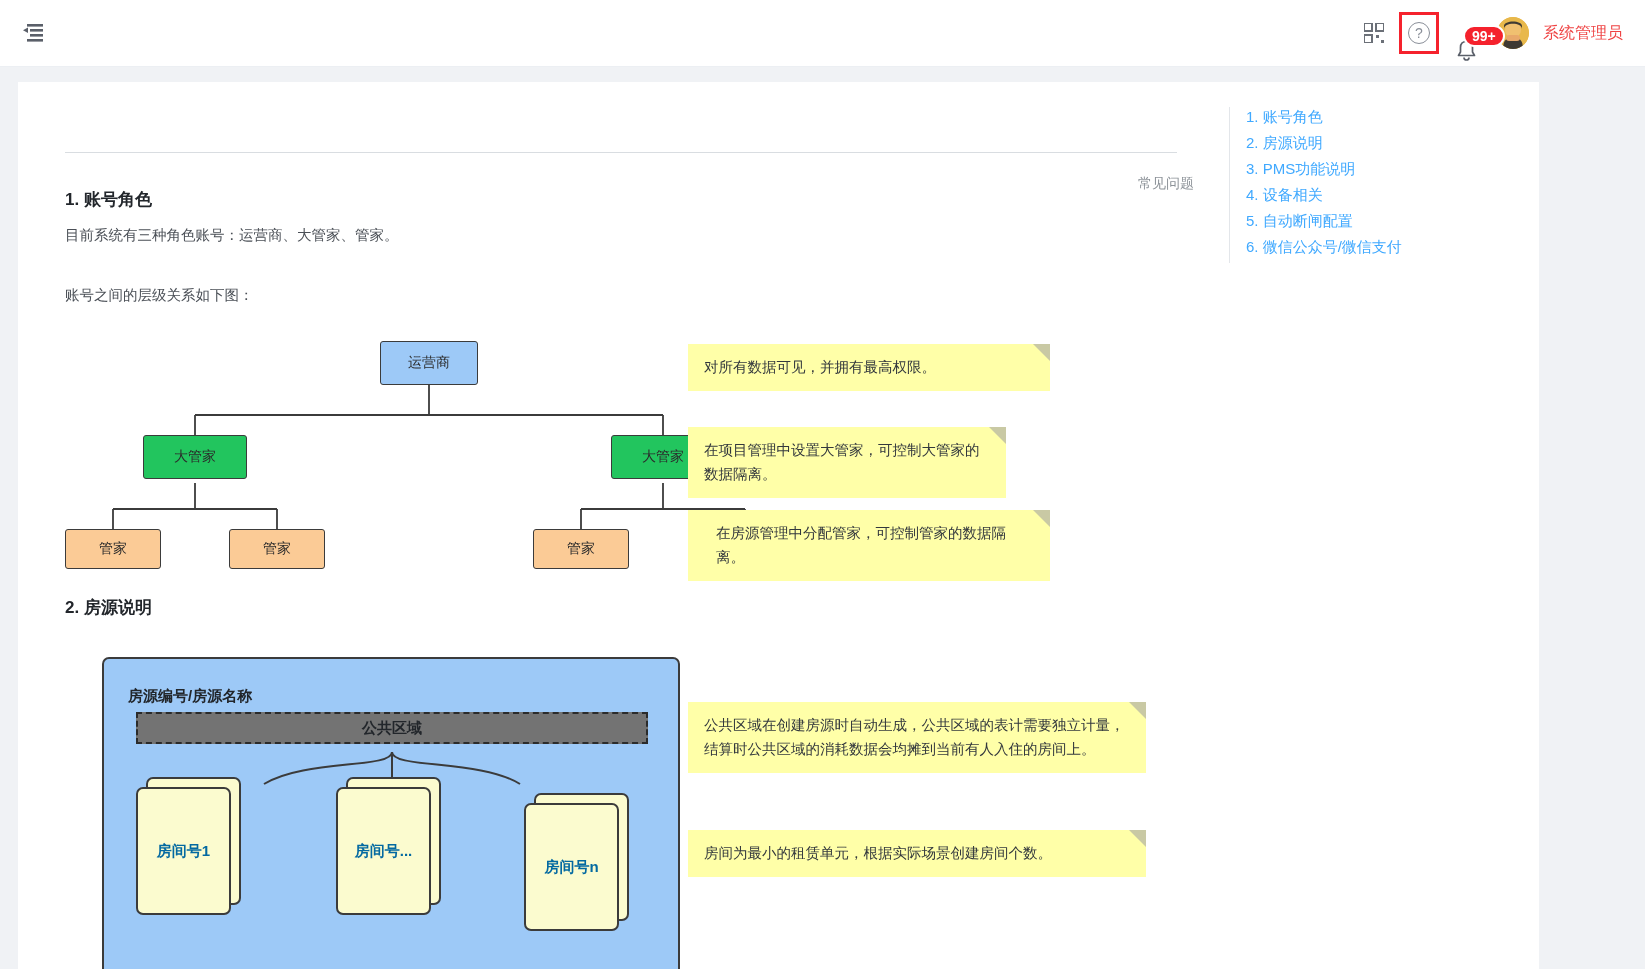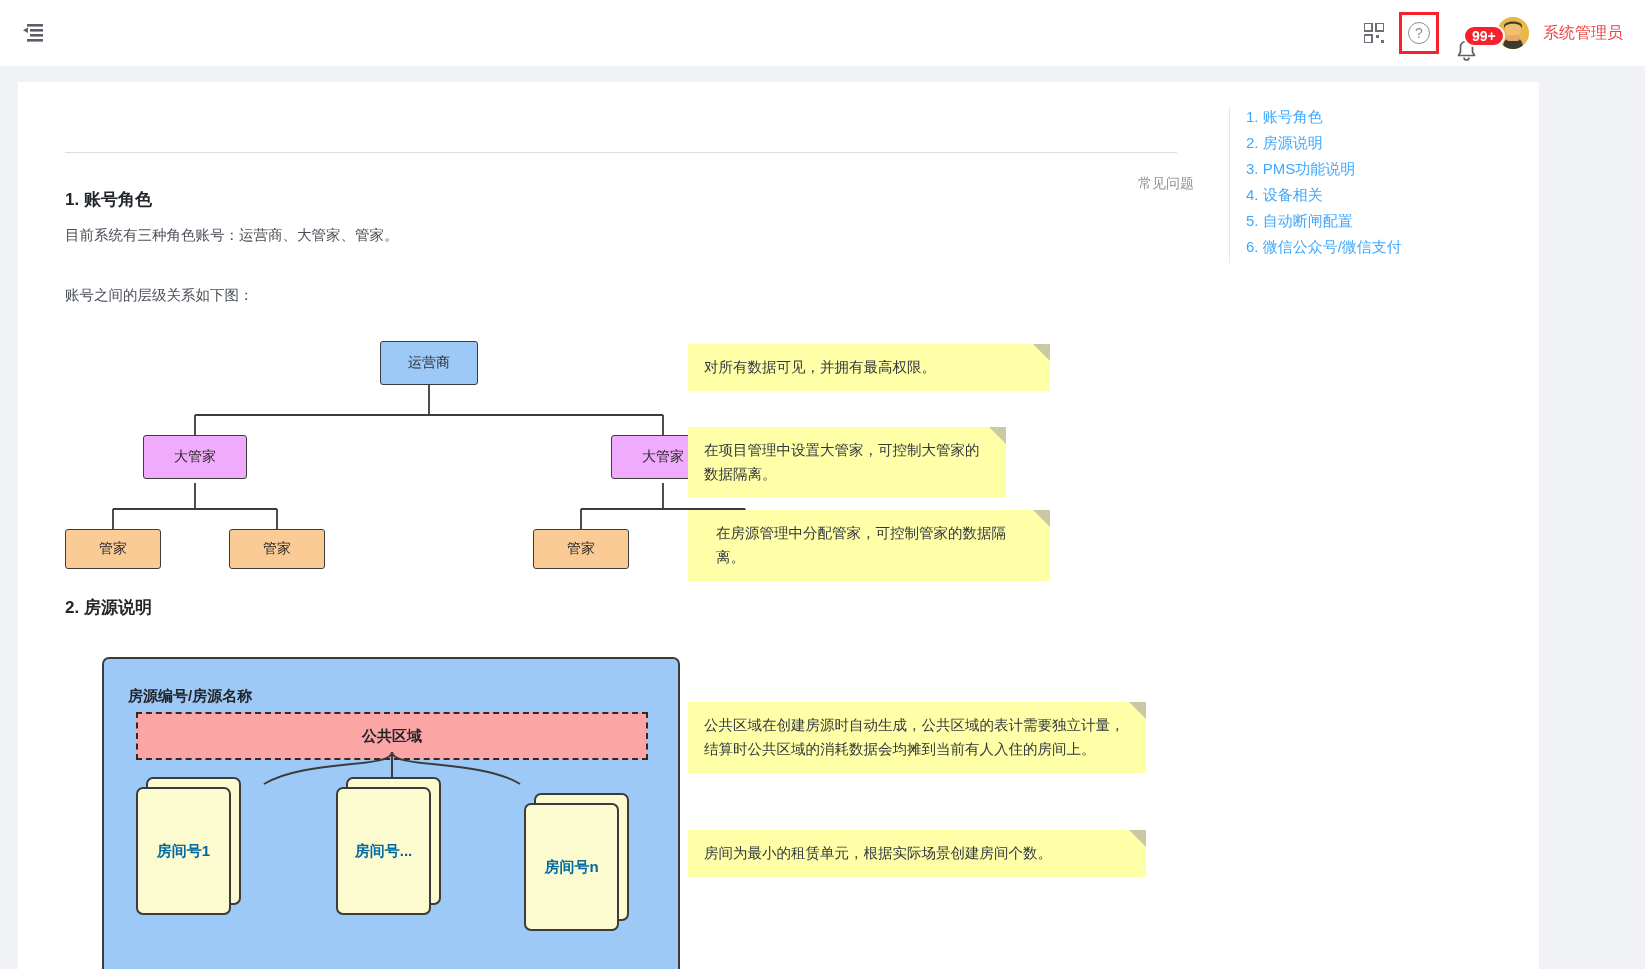--- a/index.html
+++ b/index.html
@@ -113,21 +113,21 @@
   
   .orgchart { position: absolute; left: 47px; top: 255px; width: 1120px; height: 225px; }
   .node {
     position: absolute;
     border: 1.8px solid #3b3b3b;
     border-radius: 3px;
     display: flex; align-items: center; justify-content: center;
     font-size: 14px; color: #2b2b2b;
   }
   .node.blue  { background: #9dc9f7; }
-  .node.green { background: #f0abfc; }
+  .node.green { background: #22c55e; }
   .node.orange{ background: #fbcb96; }
 
   
   .note {
     position: absolute;
     background: #ffffa8;
     font-size: 14.5px; color: #33383d;
     line-height: 24px;
     padding: 11px 16px 12px 16px;
   }
@@ -145,22 +145,22 @@
     background: #9dc9f7;
     border: 2px solid #3b3b3b;
     border-radius: 7px;
   }
   .house-title {
     position: absolute; left: 24px; top: 28px;
     font-size: 15px; font-weight: 700; color: #22262b;
   }
   .public-area {
     position: absolute; left: 32px; top: 53px;
-    width: 512px; height: 48px;
-    background: #fca5a5;
+    width: 512px; height: 32px;
+    background: #737373;
     border: 2px dashed #2b2b2b;
     display: flex; align-items: center; justify-content: center;
     font-size: 15px; font-weight: 700; color: #22262b;
   }
   .room-stack { position: absolute; width: 105px; height: 135px; }
   .room-card {
     position: absolute;
     background: #fbfbcf;
     border: 2px solid #3b3b3b;
     border-radius: 7px;

